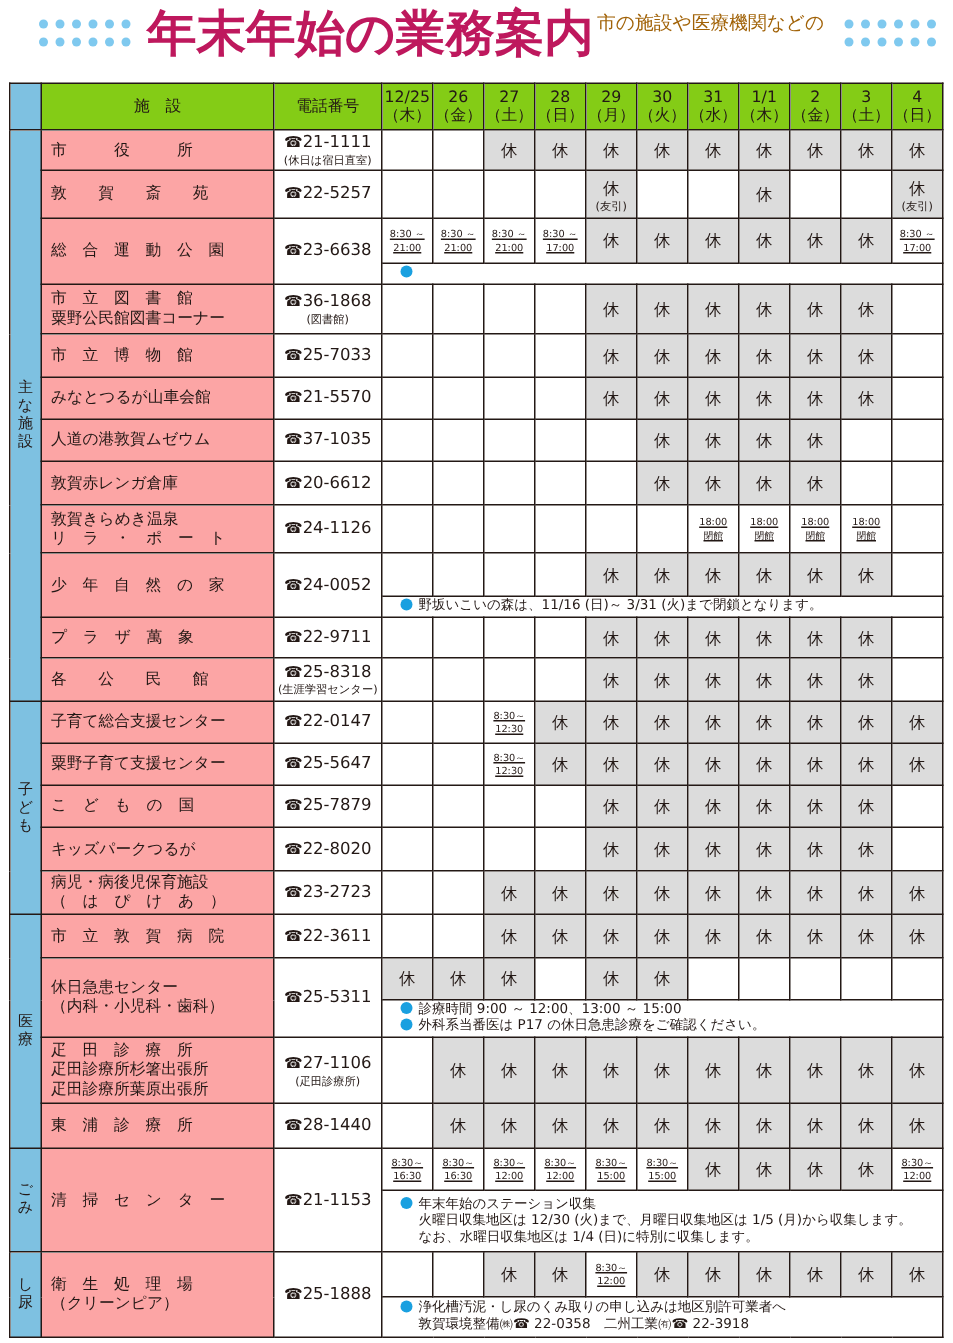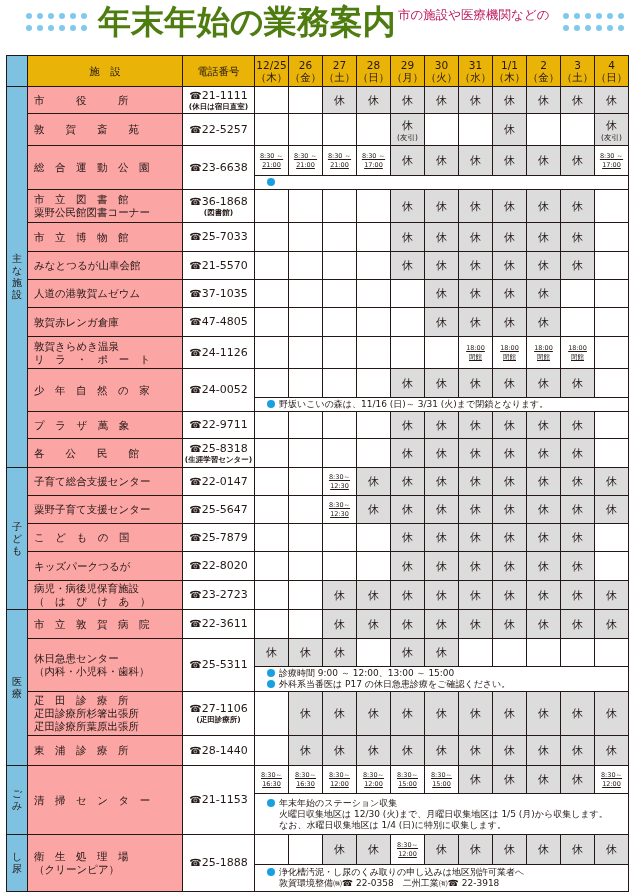--- a/index.html
+++ b/index.html
@@ -4,34 +4,34 @@
 <style>
   * { box-sizing: border-box; margin: 0; padding: 0; }
   html, body { width: 635px; height: 895px; background: #ffffff; overflow: hidden; }
   body { font-family: "DejaVu Sans", "Liberation Sans", sans-serif; color: #231815; position: relative; }
 
   .header { position: absolute; left: 0; top: 0; width: 635px; height: 50px; }
   .dots { position: absolute; display: grid; grid-template-columns: repeat(6, 6px); grid-template-rows: repeat(2, 6px); column-gap: 5px; row-gap: 6px; }
   .dots span { width: 6px; height: 6px; border-radius: 50%; background: #7fc9ef; display: block; }
   .dots.left { left: 26px; top: 13px; }
   .dots.right { left: 563px; top: 13px; }
-  .title { position: absolute; left: 98px; top: 2px; font-size: 33px; font-weight: bold; color: #4d7c0f; letter-spacing: 0px; white-space: nowrap; line-height: 40px; }
-  .subtitle { position: absolute; left: 398px; top: 6px; font-size: 12.5px; line-height: 17px; color: #be185d; white-space: nowrap; }
+  .title { position: absolute; left: 98px; top: 2px; font-size: 33px; font-weight: bold; color: #be185d; letter-spacing: 0px; white-space: nowrap; line-height: 40px; }
+  .subtitle { position: absolute; left: 398px; top: 6px; font-size: 12.5px; line-height: 17px; color: #a16207; white-space: nowrap; }
 
   table.sched { position: absolute; left: 6px; top: 55px; border-collapse: collapse; table-layout: fixed; width: 623px; }
   table.sched td, table.sched th { border: 1px solid #231815; font-weight: normal; text-align: center; vertical-align: middle; padding: 0; overflow: hidden; }
-  table.sched th { background: #eab308; font-size: 10.5px; line-height: 12px; }
+  table.sched th { background: #84cc16; font-size: 10.5px; line-height: 12px; }
   table.sched tr.head { height: 31px; }
   th.cat-h { background: #7ec1e1 !important; }
   td.cat { background: #7ec1e1; font-size: 10px; line-height: 12px; width: 20px; }
   td.cat span { display: block; }
   td.fac { background: #fca5a5; font-size: 10.5px; padding: 0 6px !important; text-align: justify; }
   td.fac .ln { display: flex; justify-content: space-between; line-height: 13px; }
   td.tel { background: #ffffff; font-size: 11px; line-height: 12px; }
-  td.tel .sub { font-size: 7.5px; display: block; line-height: 9px; font-weight: bold; }
+  td.tel .sub { font-size: 7.5px; display: block; line-height: 9px; }
   td.c { font-size: 11px; background: #ffffff; }
   td.c.x { background: #dcdcdc; }
   td.c .small { font-size: 6.5px; line-height: 9px; display: block; text-decoration: underline; }
   td.c .sub { font-size: 7.5px; display: block; line-height: 9px; }
   td.note { font-size: 9px; text-align: left !important; padding: 1px 0 1px 12px !important; line-height: 11px; background: #fff; }
   td.note .bullet { display: inline-block; width: 8px; height: 8px; border-radius: 50%; background: #1aa0e0; margin-right: 4px; vertical-align: -1px; }
   td.note .indent { padding-left: 12px; display: block; }
   .tel-icon { font-weight: bold; font-size: 10px; }
 </style>
 </head>
@@ -256,21 +256,21 @@
         <td class="c x">休</td>
         <td class="c x">休</td>
     <td class="c"></td>
         <td class="c"></td>
   </tr>
 
   <tr style="height:29px">
     <td class="fac">
           <div class="ln">敦賀赤レンガ倉庫</div>
         </td>
-    <td class="tel"><span class="tel-icon">☎</span><span>47-4805</span></td>
+    <td class="tel"><span class="tel-icon">☎</span><span>20-6612</span></td>
     <td class="c"></td>
         <td class="c"></td>
         <td class="c"></td>
         <td class="c"></td>
         <td class="c"></td>
     <td class="c x">休</td>
         <td class="c x">休</td>
         <td class="c x">休</td>
         <td class="c x">休</td>
     <td class="c"></td>

